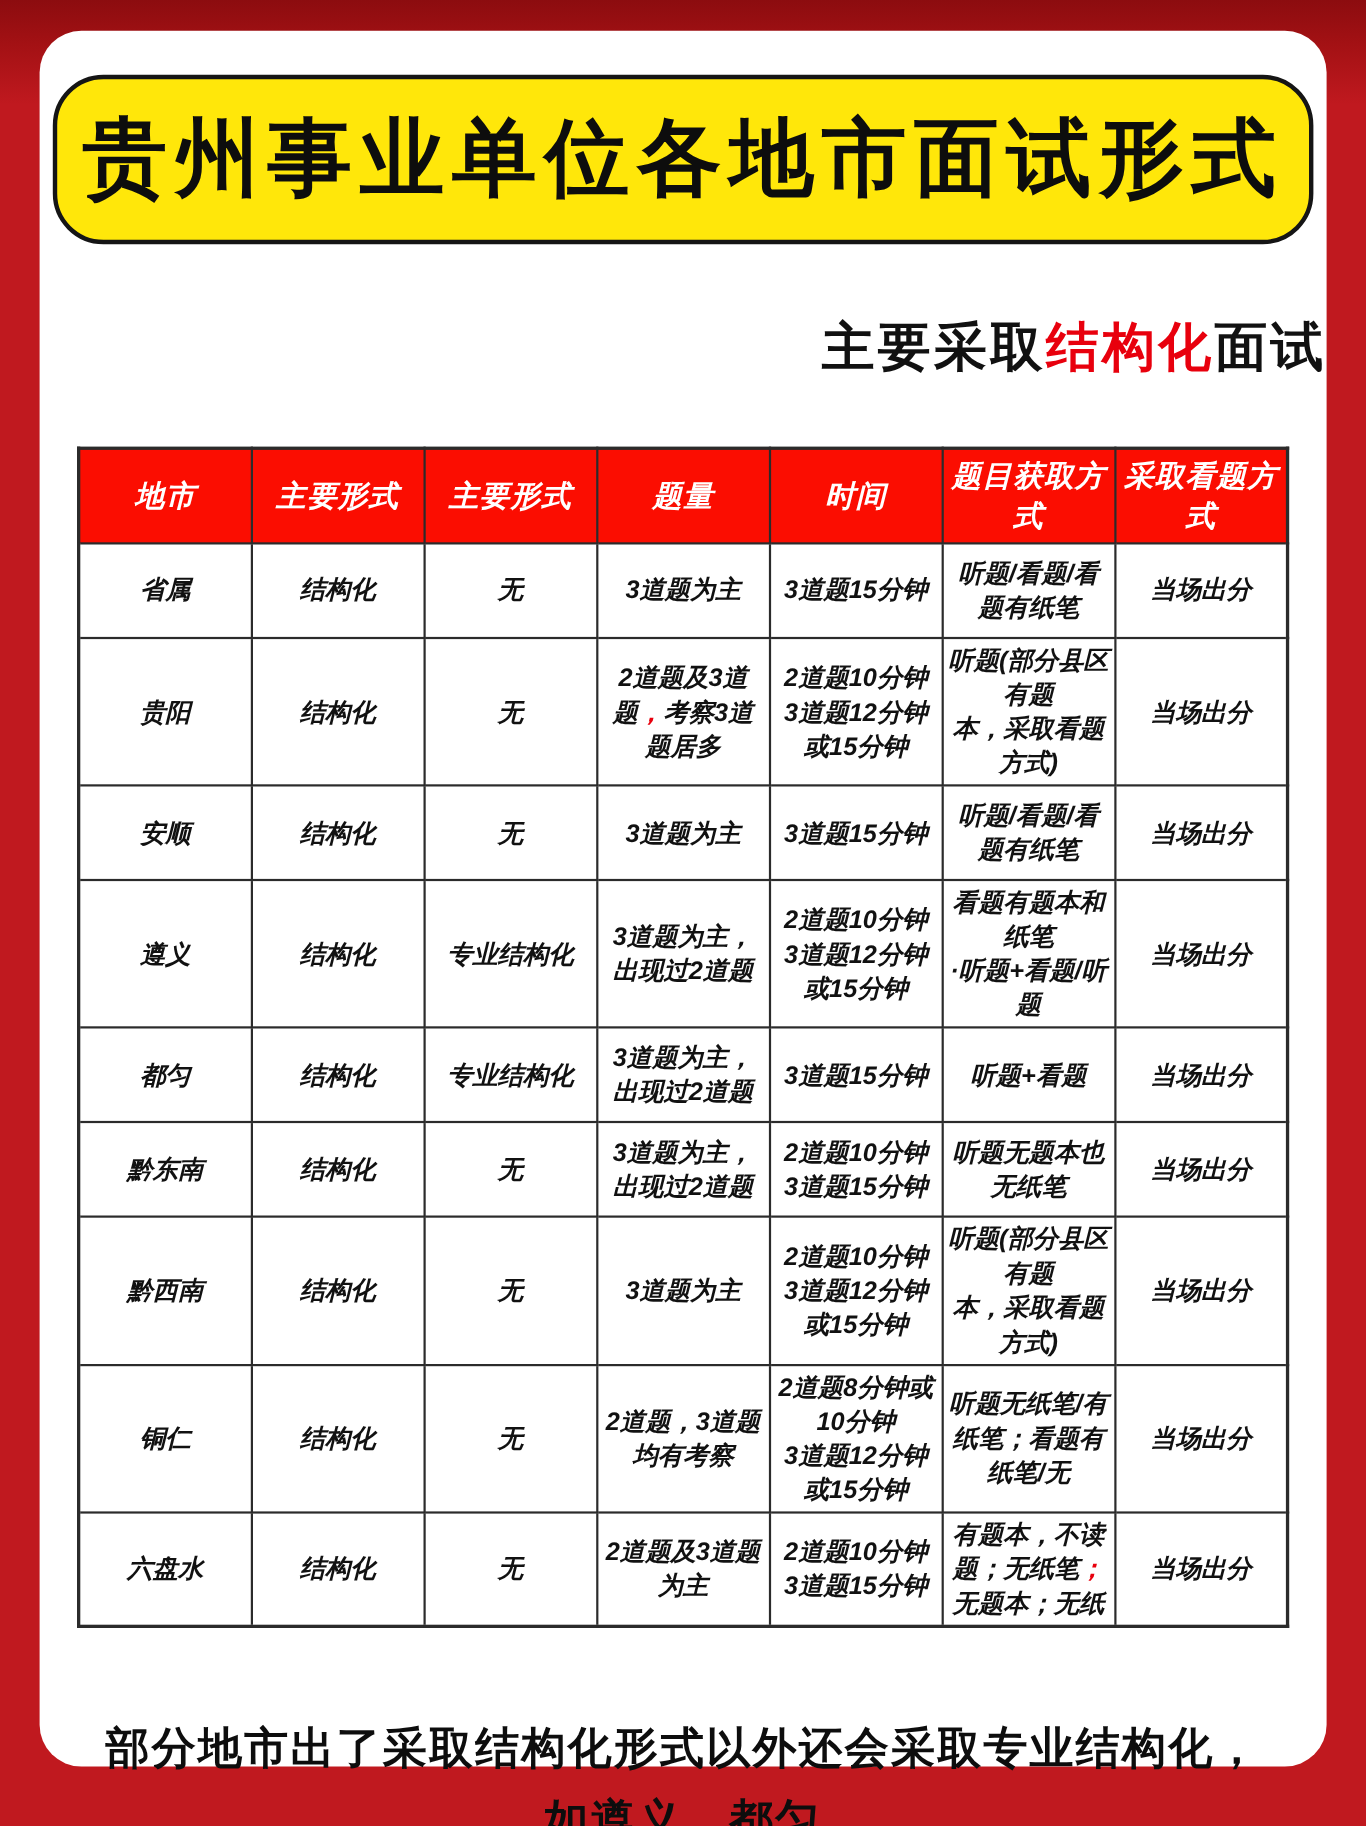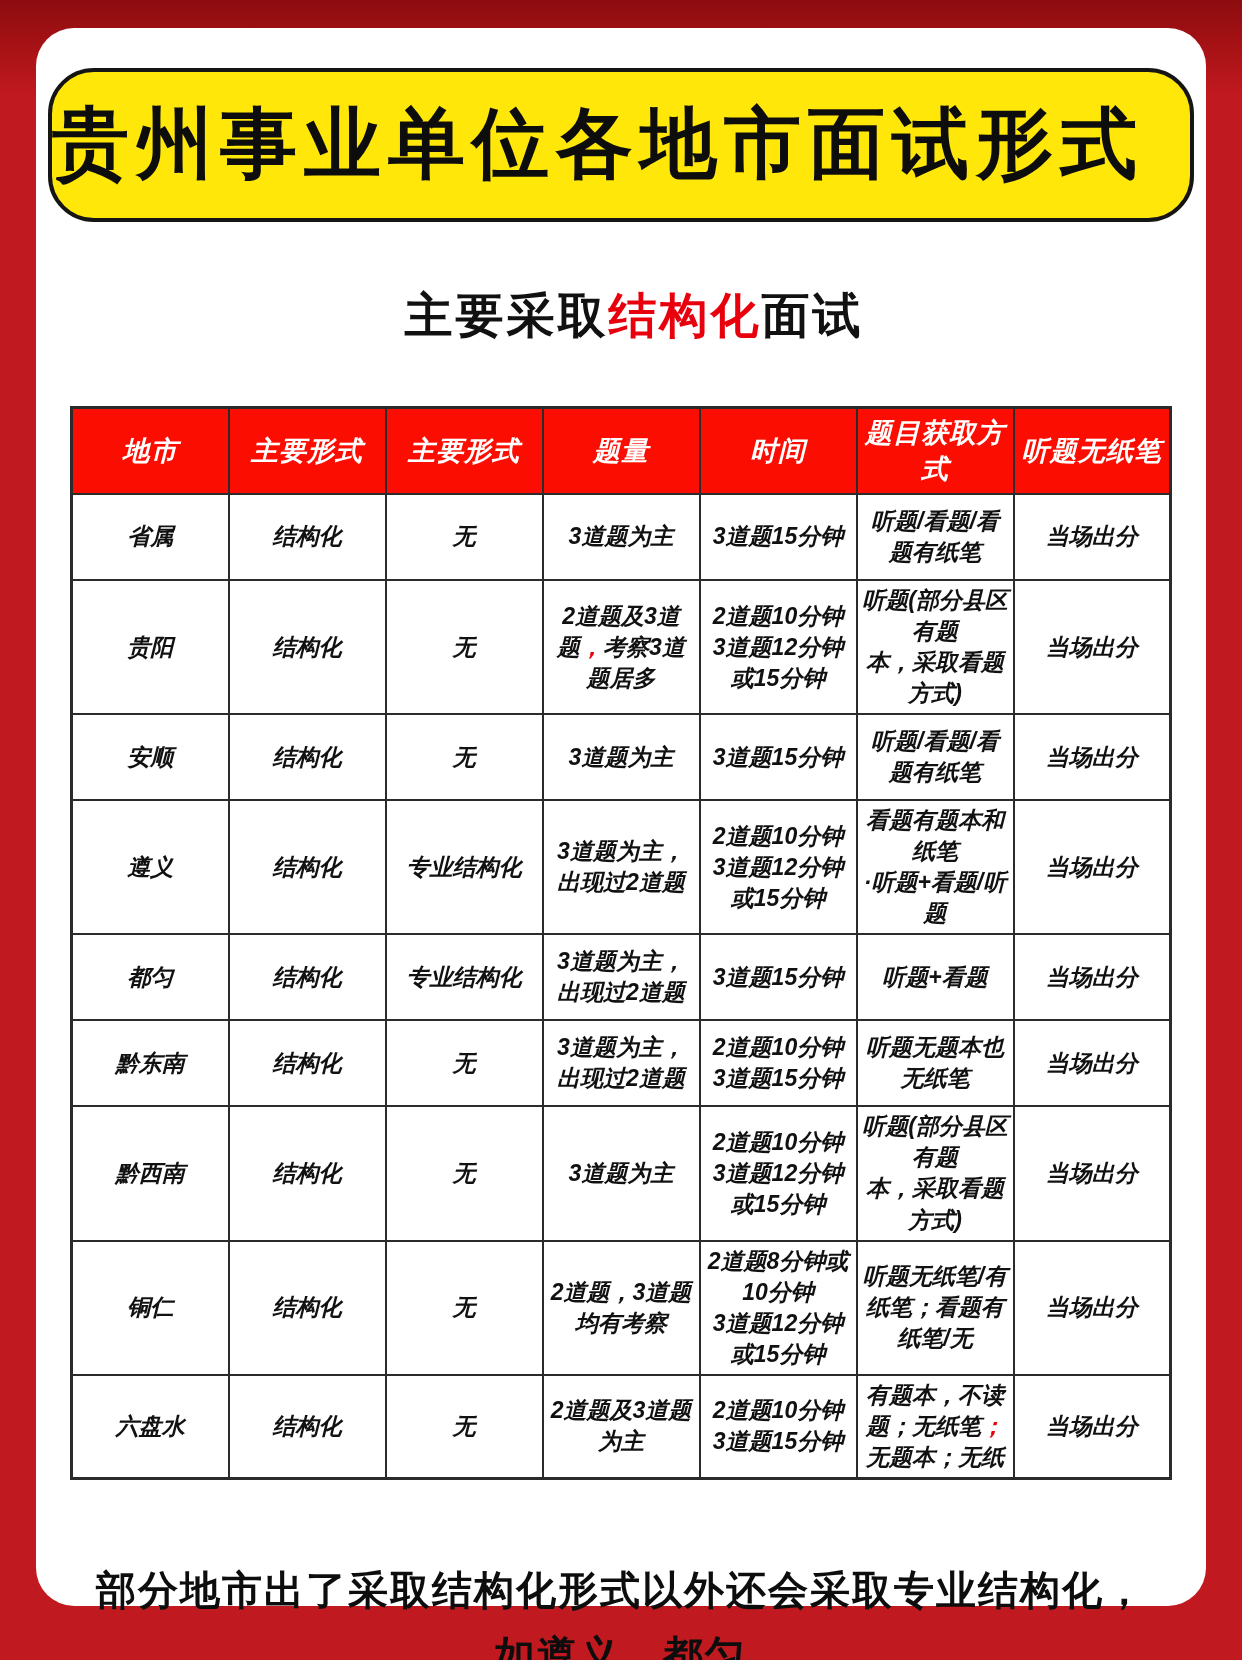--- a/index.html
+++ b/index.html
@@ -23,33 +23,33 @@
     border-radius:38px;
     box-sizing:border-box;
   }
   .banner{
     margin:40px auto 0 auto;
     width:1146px;height:154px;
     box-sizing:border-box;
     background:#ffe70a;
     border:4px solid #151515;
     border-radius:46px;
-    display:flex;align-items:center;
+    display:flex;align-items:center;justify-content:center;
   }
   .banner h1{
     margin:0;
     font-size:77px;
     letter-spacing:7px;
     font-weight:900;
     color:#0d0d0d;
     white-space:nowrap;
   }
   .subtitle{
     margin-top:62px;
-    text-align:center;
+    text-align:right;
     font-size:48px;
     letter-spacing:3px;
     color:#111;
     padding-left:26px;
   }
   .red{color:#e8000d;}
   .table-wrap{
     width:1102px;
     margin:58px auto 0 auto;
   }
@@ -109,21 +109,21 @@
     <div class="table-wrap">
       <table>
         <thead>
           <tr>
               <th>地市</th>
               <th>主要形式</th>
               <th>主要形式</th>
               <th>题量</th>
               <th>时间</th>
               <th>题目获取方式</th>
-              <th>听题无纸笔</th>
+              <th>采取看题方式</th>
             </tr>
         </thead>
         <tbody>
             <tr>
               <td><span>省属</span></td>
               <td><span>结构化</span></td>
               <td><span>无</span></td>
               <td><span>3道题为主</span></td>
               <td><span>3道题15分钟</span></td>
               <td><span>听题/看题/看题有纸笔</span></td>

